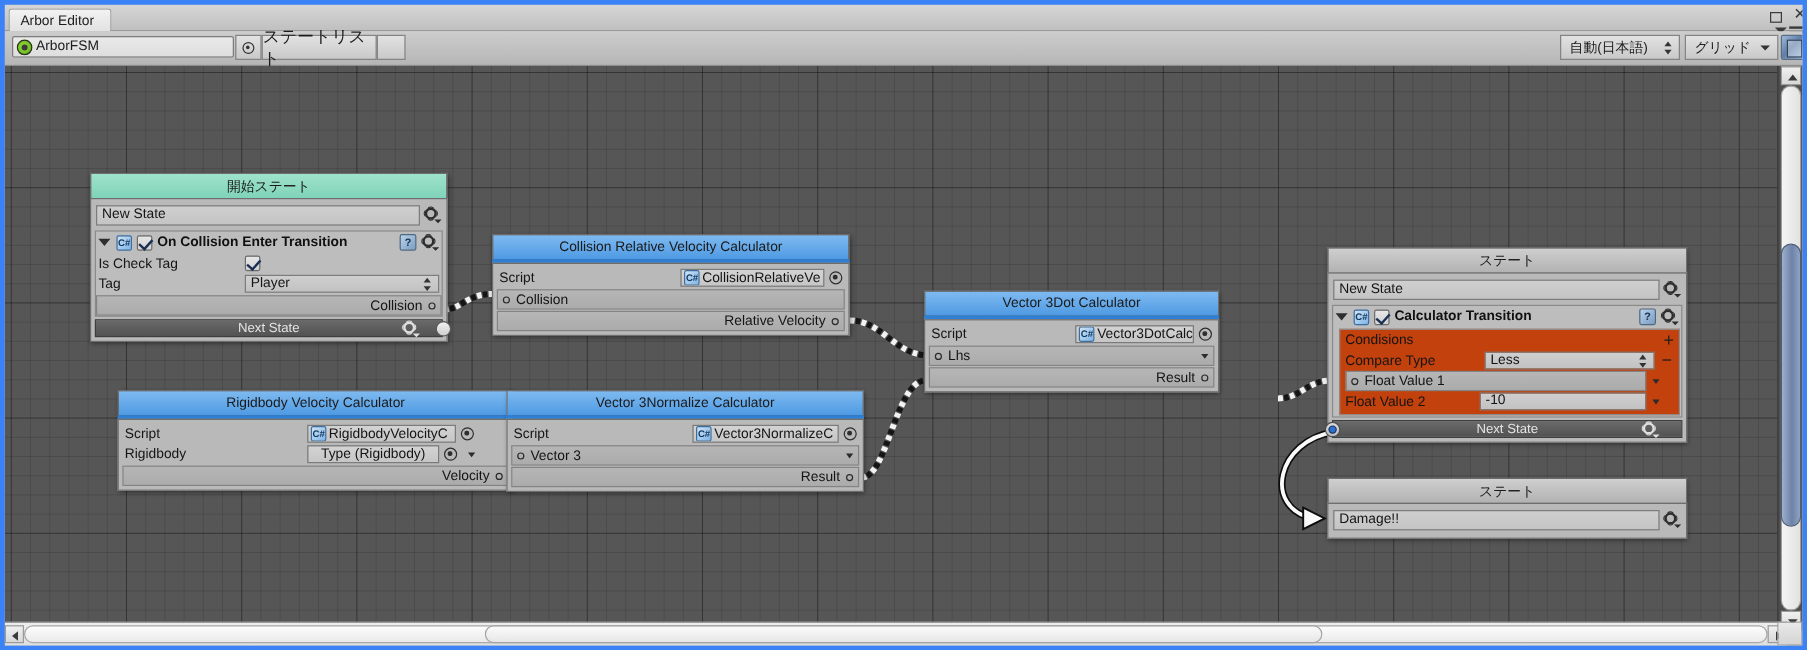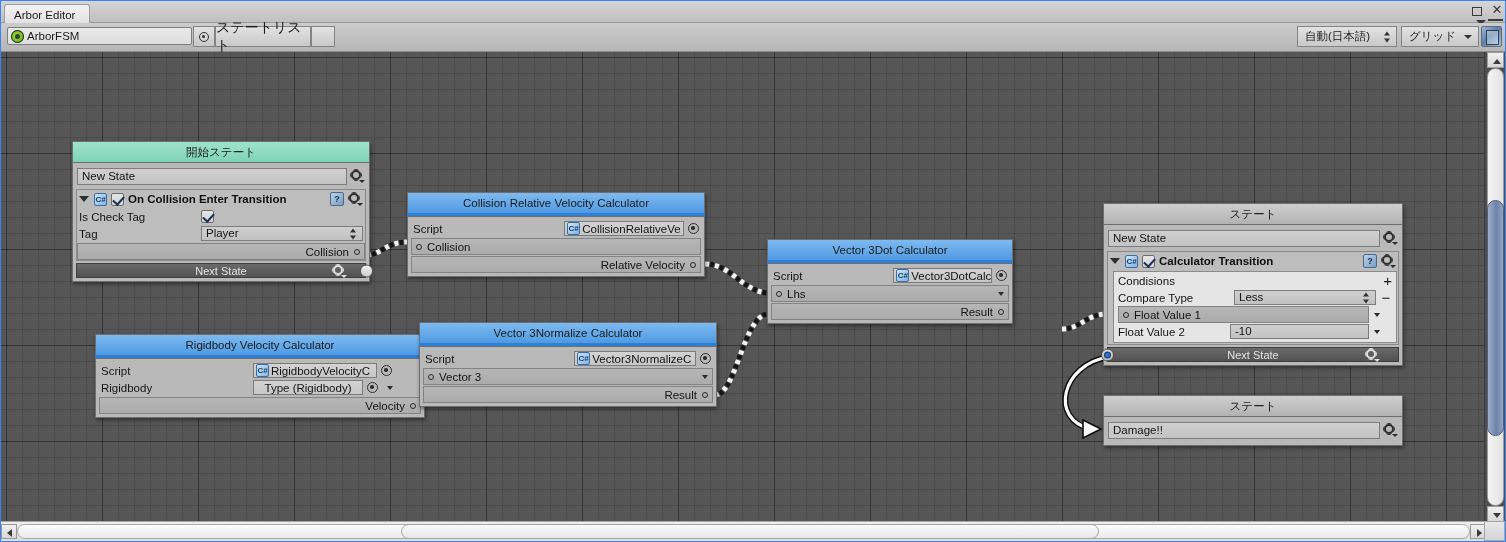--- a/index.html
+++ b/index.html
@@ -6,21 +6,21 @@
   html, body {
     width: 1506px; height: 542px;
     font-family: "Liberation Sans", "DejaVu Sans", sans-serif;
     overflow: hidden;
     background: #3f3f3f;
   }
   #app {
     position: relative;
     width: 1506px; height: 542px;
     background: #c2c2c2;
-    border: 1px solid #3b82f6;
+    border: 4px solid #3b82f6;
     overflow: hidden;
   }
 
   
   .titlebar {
     position: absolute; left: 0; top: 0; width: 1506px; height: 22px;
     background: linear-gradient(to bottom, #d6d6d6 0%, #c0c0c0 100%);
     border-bottom: 1px solid #9a9a9a;
   }
   .tab {
@@ -278,21 +278,21 @@
     position: absolute; left: -7px; top: 50%; transform: translateY(-50%);
     width: 13px; height: 13px; border-radius: 50%;
     background: linear-gradient(to bottom,#dcdcdc,#bbbbbb);
     border: 1px solid #4f4f4f;
   }
   .inknob::after {
     content:""; position:absolute; left:3px; top:3px; width:5px; height:5px;
     border-radius:50%; background:#2f6fd0; box-shadow:0 0 0 1px #16365f;
   }
   .condbox {
-    background: #e5e5e5; border: 1px solid #8b8b8b; margin: 1px 1px 1px 5px;
+    background: #c2410c; border: 1px solid #8b8b8b; margin: 1px 1px 1px 5px;
     padding: 1px 2px 2px 2px;
   }
   .condhdr {
     display:flex; align-items:center; justify-content: space-between;
     font-size: 11.5px; color: #141414; height: 16px; padding: 0 2px;
   }
   .plusbtn { font-size: 15px; line-height: 14px; color: #1d1d1d; }
   .minusbtn { font-size: 15px; line-height: 12px; color: #1d1d1d; width: 12px; text-align:center; flex:none;}
 
   
@@ -517,21 +517,21 @@
           <span style="flex:1">Lhs</span>
           <span class="minicaret"></span>
         </div>
         <div class="slotrow out">
           <span>Result</span>
           <span class="dotport r"></span>
         </div>
       </div>
     </div>
 
-    <div class="node" style="left:94px; top:270px; width:330px;margin-top:12px;">
+    <div class="node" style="left:94px; top:270px; width:330px;">
       <div class="node-hdr hdr-calc">
         <span>Rigidbody Velocity Calculator</span>
       </div>
       <div class="calc-accent"></div>
       <div class="node-body">
         <div class="prow">
           <span class="plabel" style="width:148px">Script</span>
           <span class="objfield" style="width:124px">
             <span class="cs-icon">C#</span>
             <span>RigidbodyVelocityC</span>

